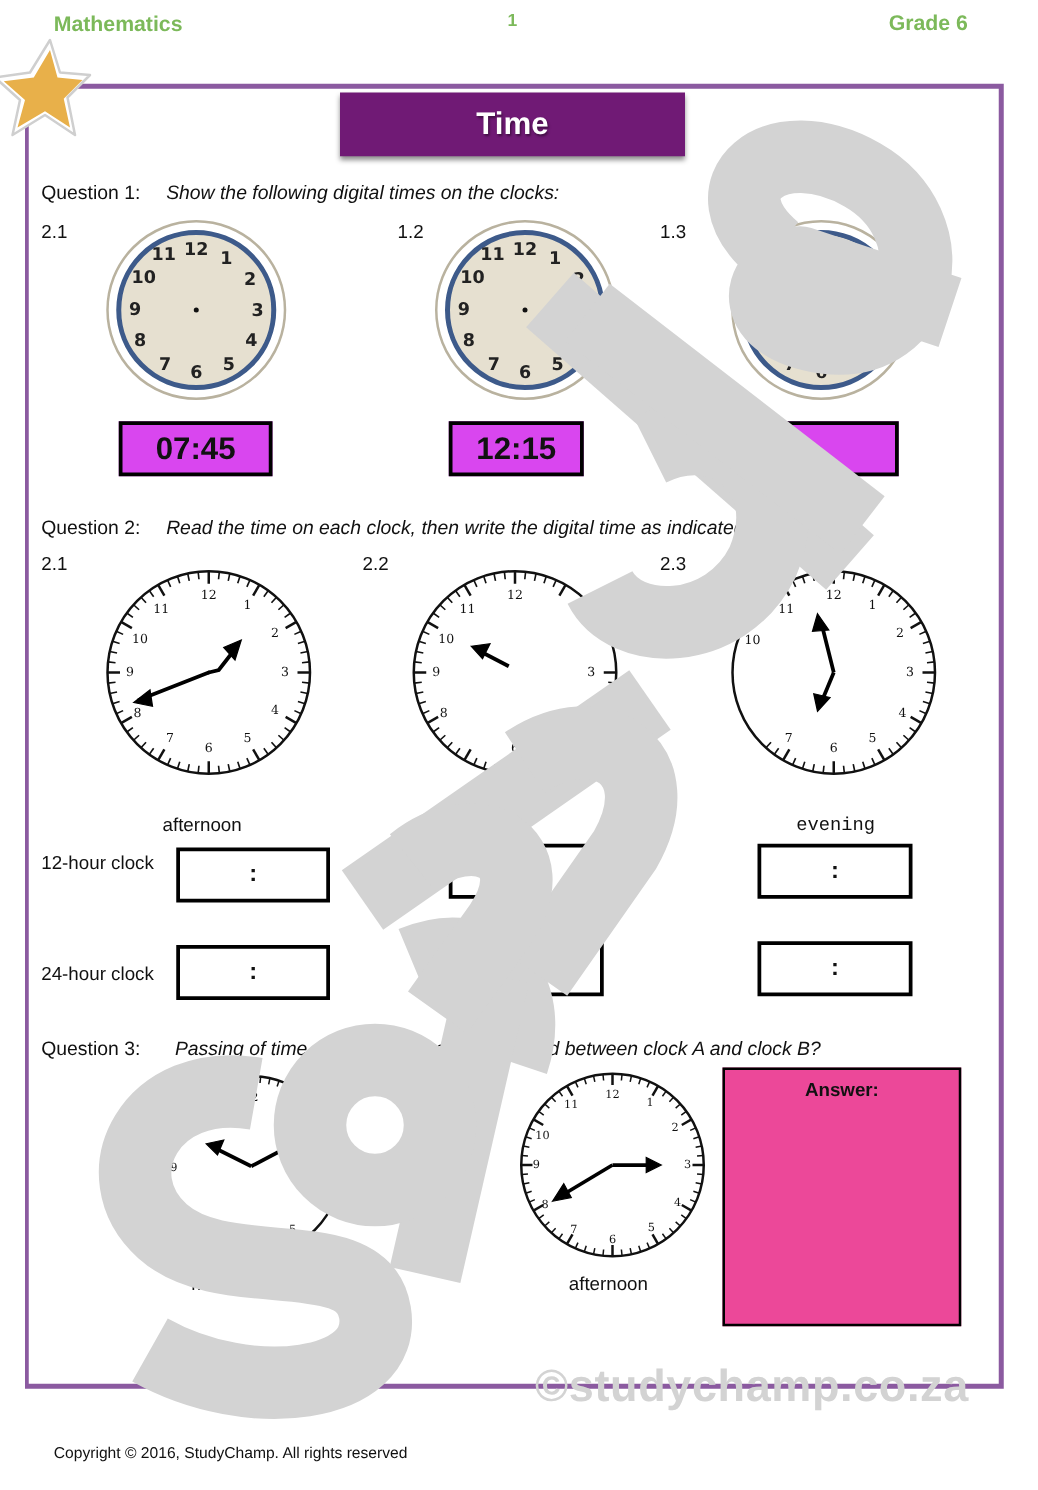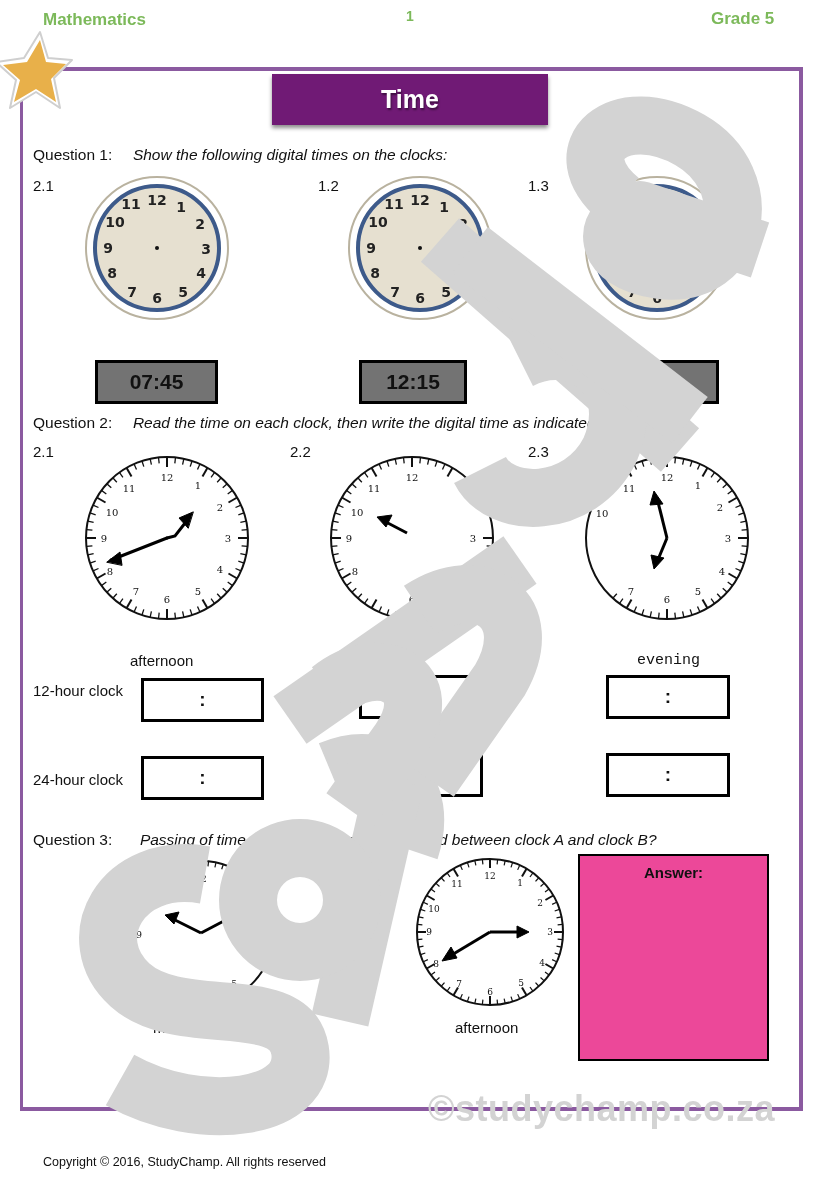--- a/index.html
+++ b/index.html
@@ -6,36 +6,36 @@
   body { width:830px; height:1192px; position:relative; background:#ffffff; overflow:hidden; font-family:"Liberation Sans", sans-serif; color:#111; }
   .abs { position:absolute; }
   .hdr { color:#7cb95a; font-weight:bold; font-size:17px; font-family:"Liberation Sans", sans-serif; }
   .frame { position:absolute; left:20px; top:67px; width:776px; height:1036px; border:4px solid #8b5aa0; border-left-width:3px; }
   .banner { position:absolute; left:272px; top:74px; width:276px; height:51px; background:#701a75; box-shadow:0 3px 4px rgba(0,0,0,0.45); display:flex; align-items:center; justify-content:center; }
   .banner span { color:#fff; font-weight:bold; font-size:25px; text-shadow:1px 2px 2px rgba(0,0,0,0.45); }
   .qline { position:absolute; font-size:15.5px; white-space:nowrap; }
   .qline b { font-weight:normal;text-align:center; }
   .qline i { font-style:italic; }
   .num { position:absolute; font-size:15px; }
-  .dbox { position:absolute; border:3px solid #000; box-sizing:border-box; display:flex; align-items:center; justify-content:center; font-weight:bold; font-size:21px; background:#737373;margin-top:23px; }
+  .dbox { position:absolute; border:3px solid #000; box-sizing:border-box; display:flex; align-items:center; justify-content:center; font-weight:bold; font-size:25px; background:#d946ef; }
   .abox { position:absolute; border:3px solid #000; box-sizing:border-box; display:flex; align-items:center; justify-content:center; font-weight:bold; font-size:19px; background:#fff; }
   .lbl { position:absolute; font-size:15px; white-space:nowrap; }
   .answer { position:absolute; left:578px; top:854px; width:191px; height:207px; border:2px solid #000; box-sizing:border-box; background:#ec4899; }
   .answer span { display:block; text-align:center; font-weight:bold; font-size:15px; margin-top:8px; }
   .footer { position:absolute; left:43px; top:1155px; font-size:12.5px; color:#111; }
   .watermark-svg { position:absolute; left:0; top:0; pointer-events:none; }
   .site-wm { position:absolute; left:428px; top:1088px; font-size:36px; font-weight:bold; color:#d3d3d3; letter-spacing:0.5px; }
   svg { display:block; }
 </style>
 </head>
 <body>
 
 <div class="abs hdr" style="left:43px; top:10px;">Mathematics</div>
 <div class="abs hdr" style="left:406px; top:8px; font-size:14px;">1</div>
-<div class="abs hdr" style="left:711px; top:9px;">Grade 5</div>
+<div class="abs hdr" style="left:711px; top:9px;">Grade 6</div>
 
 <div class="frame"></div>
 
 <svg class="abs" style="left:-6px; top:28px;" width="80" height="92" viewBox="0 0 80 92">
   <polygon points="46,4 54,30 78,32 60,50 66,80 42,64 16,80 22,52 2,34 30,30" fill="#ffffff" stroke="#cfcfcf" stroke-width="2" stroke-linejoin="round"></polygon>
   <polygon points="46,12 52,34 72,36 57,51 62,74 42,61 20,74 26,52 9,37 33,34" fill="#e8b04a" stroke-linejoin="round"></polygon>
 </svg>
 
 <div class="banner">
   <span>Time</span>

